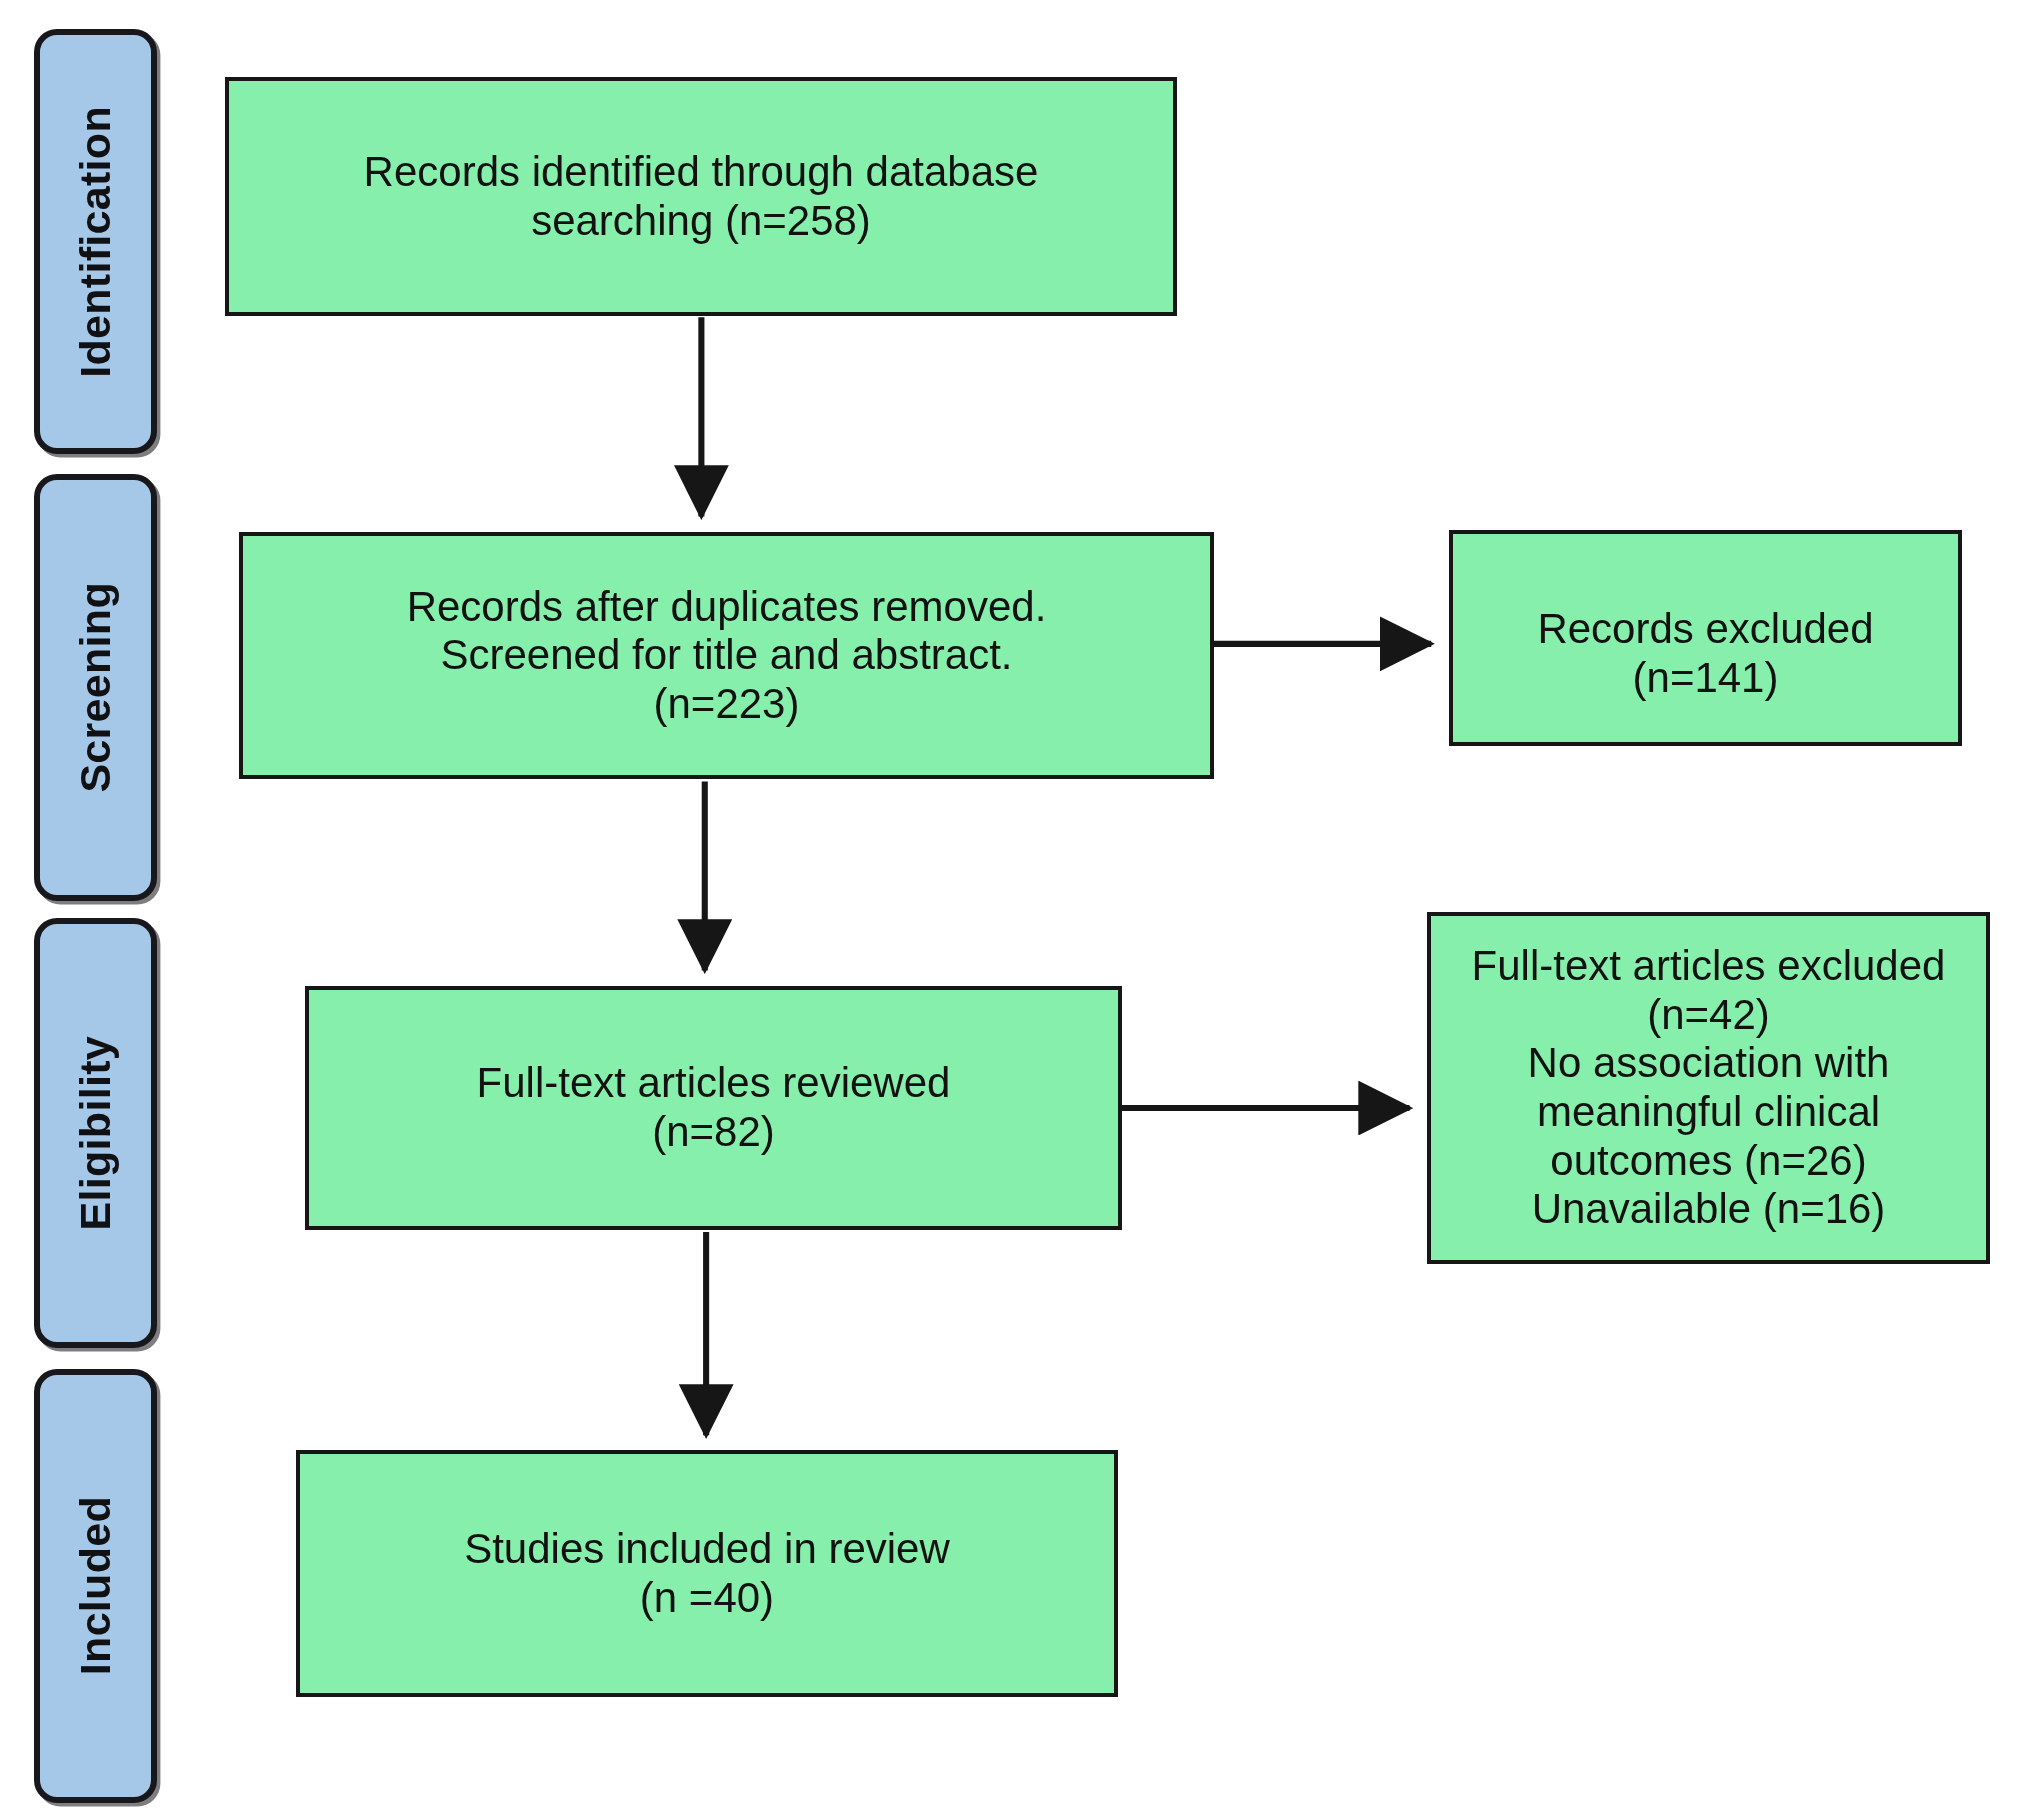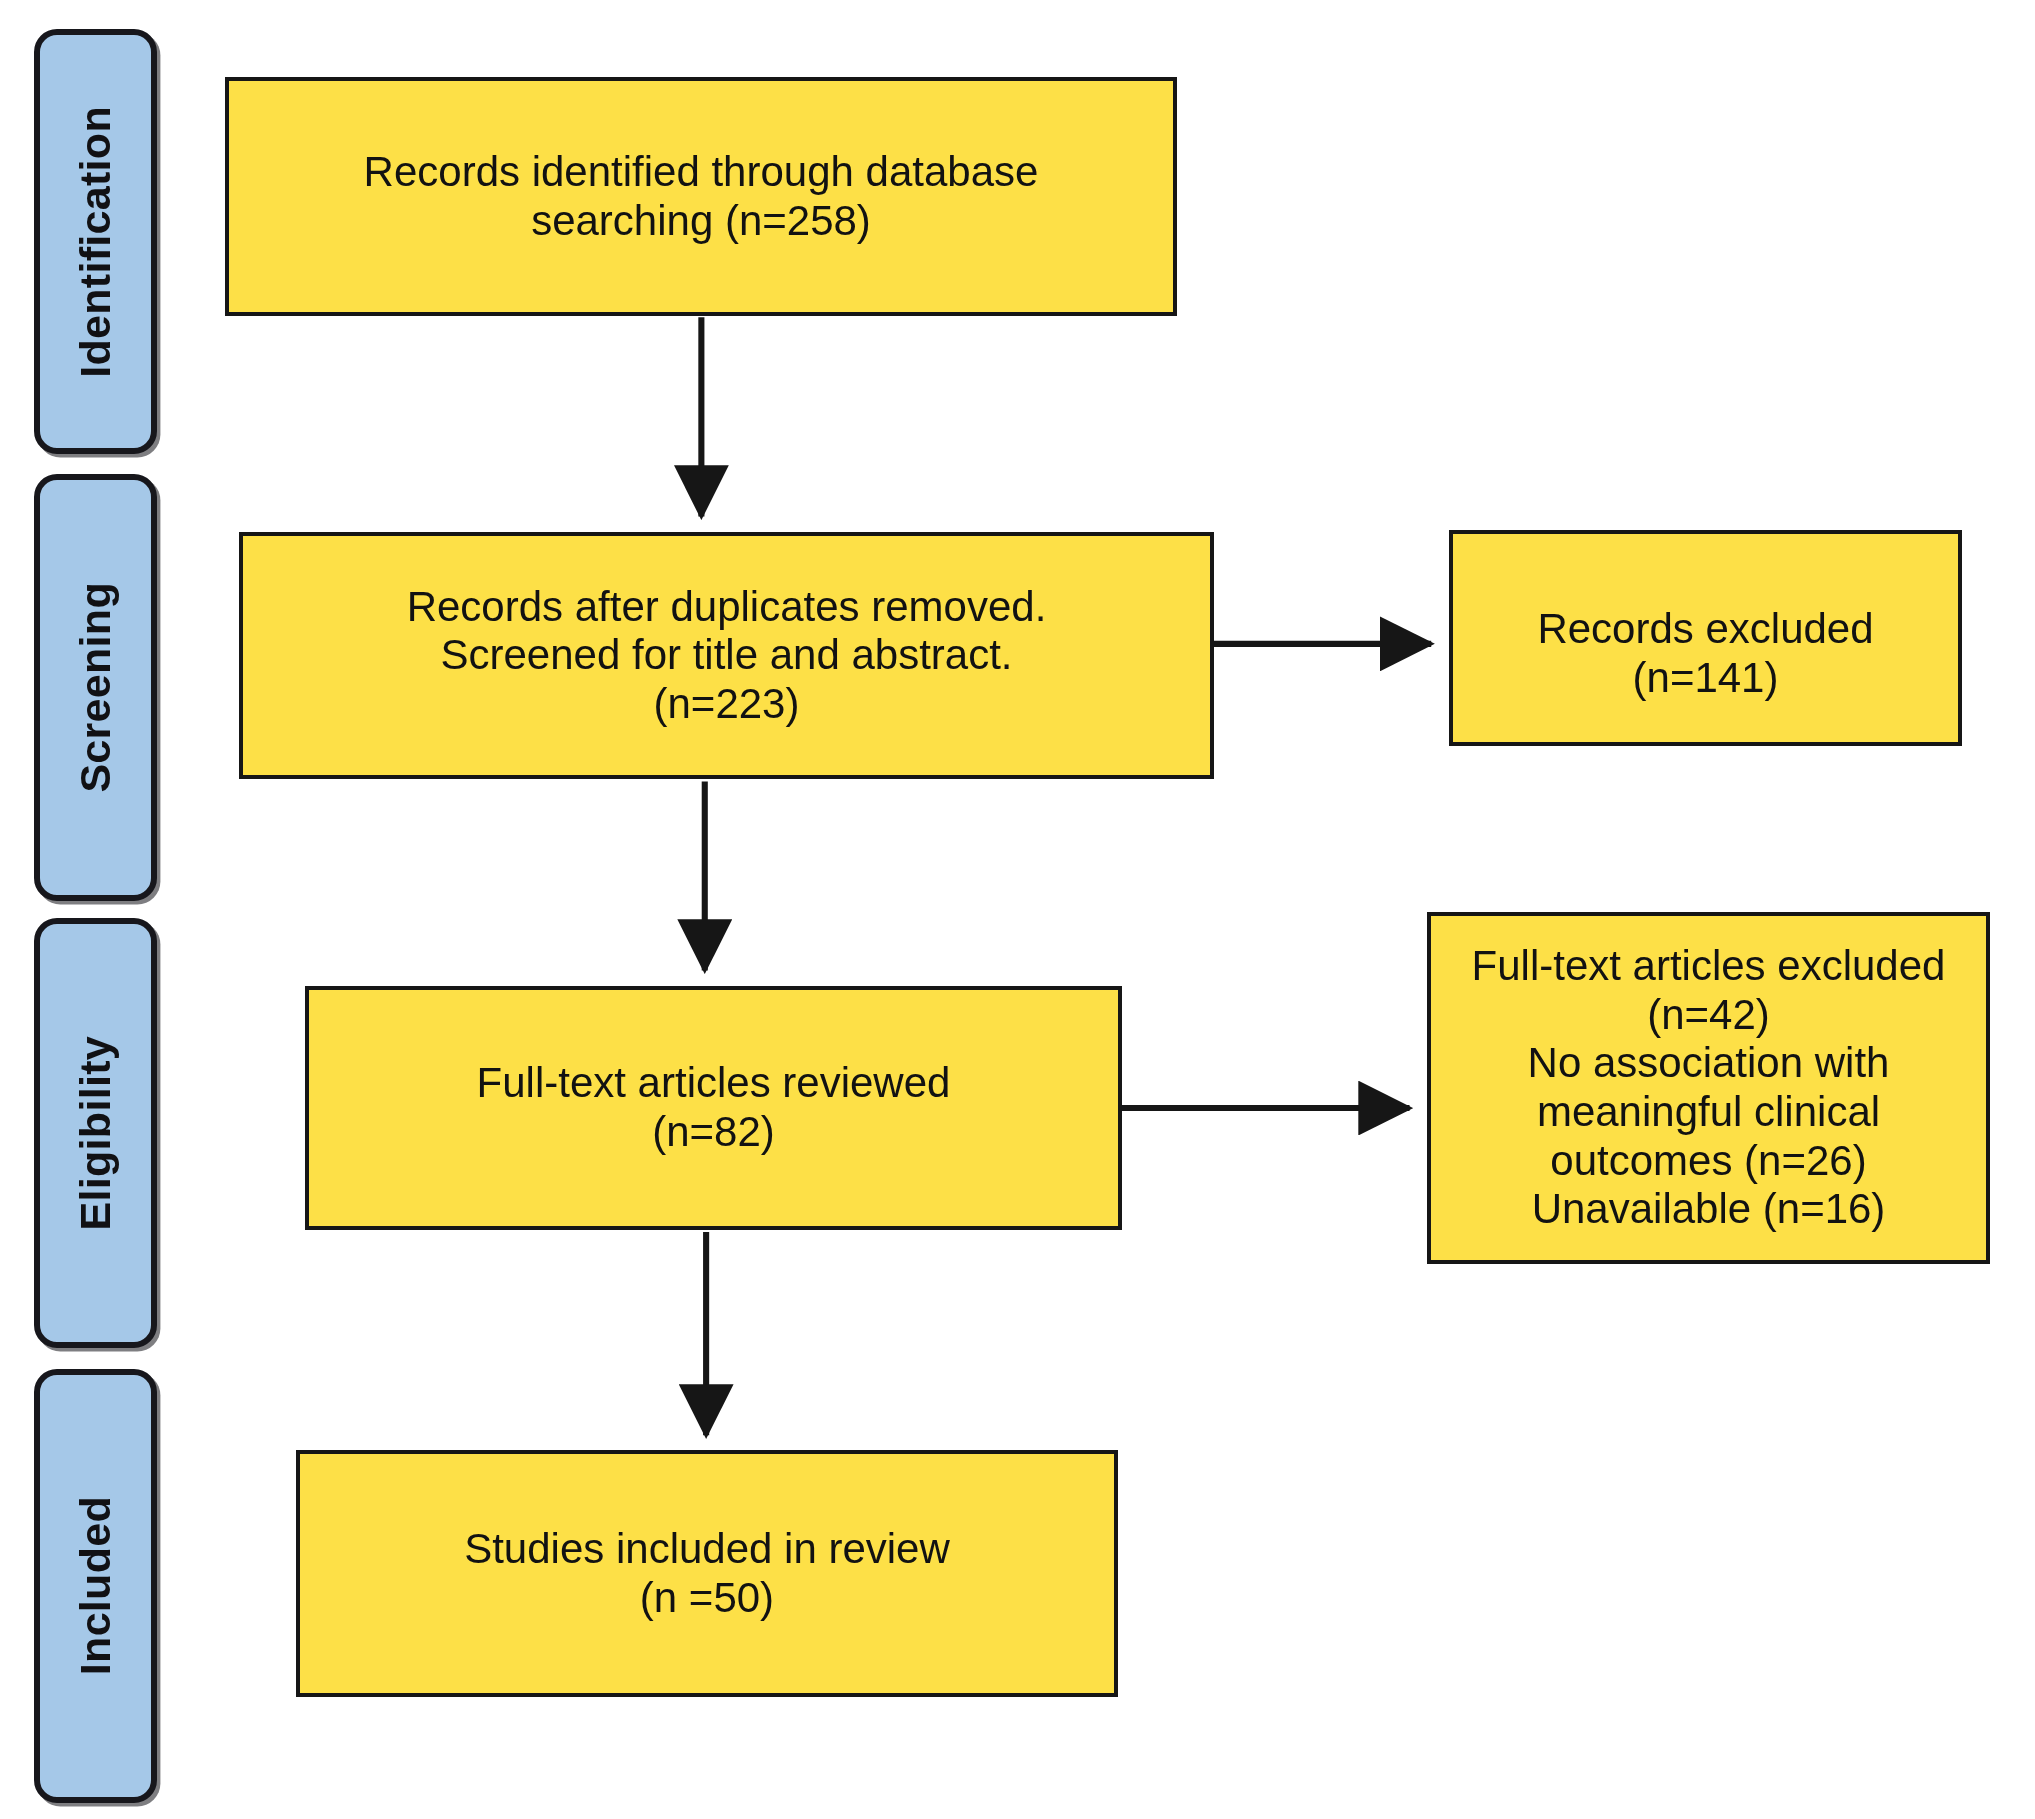--- a/index.html
+++ b/index.html
@@ -39,21 +39,21 @@
     color: #111114;
     letter-spacing: 0.3px;
     line-height: 1;
     white-space: nowrap;
   }
 
   
   .flow-box {
     position: absolute;
     box-sizing: border-box;
-    background: #fde047;
+    background: #86efac;
     border: 4.7px solid #161616;
     display: flex;
     align-items: center;
     justify-content: center;
     text-align: center;
     padding: 5.4px 12.2px;
   }
   .flow-text {
     font-size: 42px;
     line-height: 1.16;
@@ -117,21 +117,21 @@
 
   <div class="flow-box" style="left:1427px; top:912px; width:563px; height:352px;">
     <span class="flow-text" style="max-width:515px;">Full-text articles excluded
 (n=42)
 No association with meaningful clinical outcomes (n=26)
 Unavailable (n=16)</span>
   </div>
 
   <div class="flow-box" style="left:296px; top:1450px; width:822px; height:247px;">
     <span class="flow-text" style="max-width:766px;">Studies included in review
-(n =50)</span>
+(n =40)</span>
   </div>
 
   <svg id="connectors" viewBox="0 0 3003 2684">
     <defs>
       <marker id="arrowhead" markerWidth="9" markerHeight="9" refX="8.4" refY="4.5" orient="auto" markerUnits="strokeWidth">
         <path d="M0,0 L9,4.5 L0,9 z" fill="#161616"></path>
       </marker>
     </defs>
 
     <line x1="1035" y1="468" x2="1035" y2="762" stroke="#161616" stroke-width="9" marker-end="url(#arrowhead)"></line>

